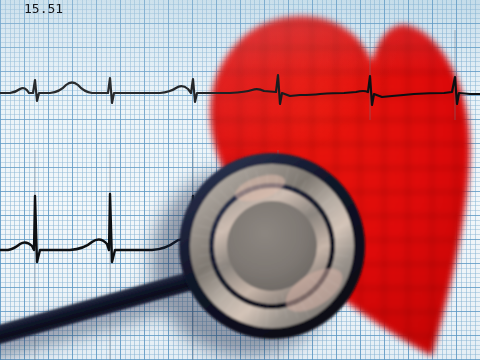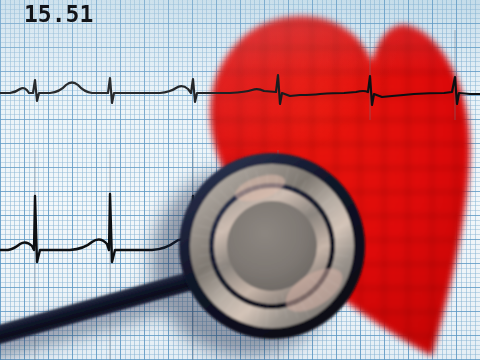--- a/index.html
+++ b/index.html
@@ -81,22 +81,22 @@
 
   
   .steth { position: absolute; inset: 0; }
 
   
   .readout {
     position: absolute;
     left: 24px;
     top: 1px;
     font-family: "DejaVu Sans Mono", "Liberation Mono", monospace;
-    font-weight: bold;
-    font-size: 23px;
+    font-weight: normal;
+    font-size: 13px;
     letter-spacing: 0px;
     color: #121418;
     text-shadow: 0 0 1px rgba(255,255,255,0.35);
     user-select: none;
   }
 
   
   .sheen {
     position: absolute;
     inset: 0;

